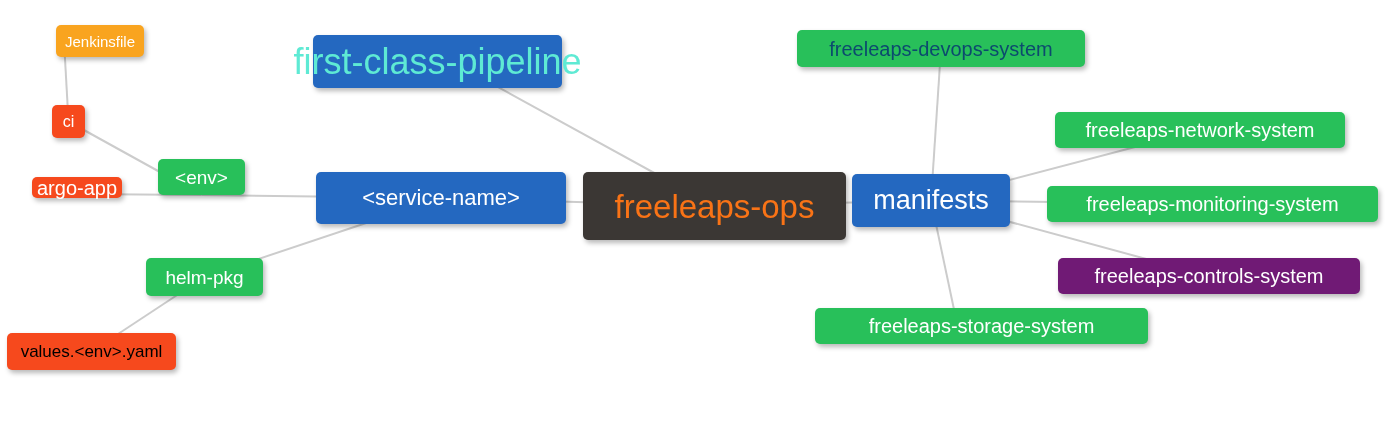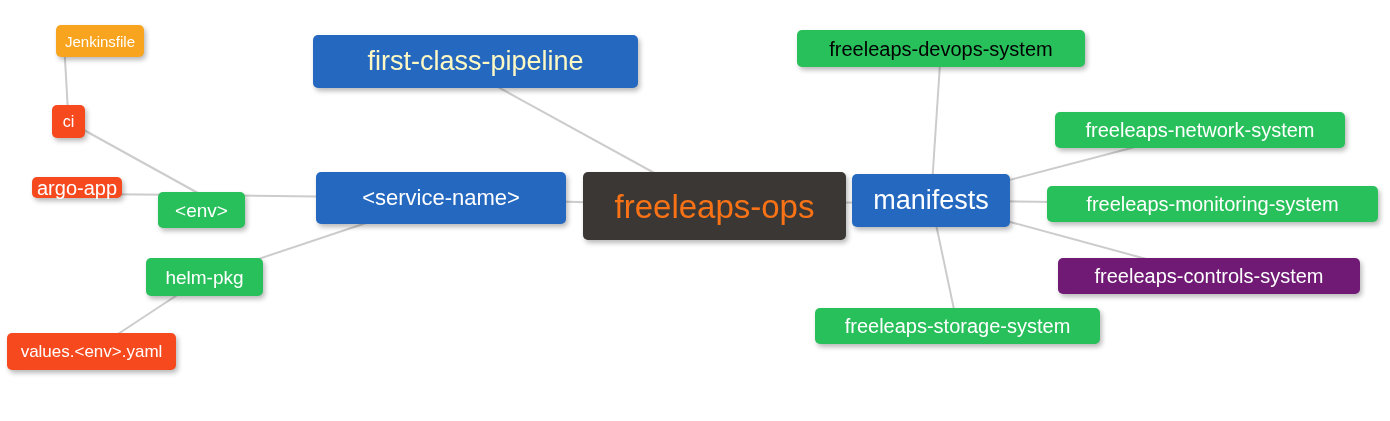--- a/index.html
+++ b/index.html
@@ -55,25 +55,25 @@
       <line x1="931" y1="200.5" x2="941" y2="48.5" stroke="#CCCCCC" stroke-width="2"></line>
       <line x1="931" y1="200.5" x2="1200" y2="130" stroke="#CCCCCC" stroke-width="2"></line>
       <line x1="931" y1="200.5" x2="1212.5" y2="204" stroke="#CCCCCC" stroke-width="2"></line>
       <line x1="931" y1="200.5" x2="1209" y2="276" stroke="#CCCCCC" stroke-width="2"></line>
       <line x1="931" y1="200.5" x2="957.5" y2="326" stroke="#CCCCCC" stroke-width="2"></line>
     </svg>
 
   <div class="node" style="left: 20px; top: 25px; width: 88px; height: 32px; font-size: 15px; background: rgb(249, 164, 31); color: rgb(255, 255, 255); margin-left: 36px;">Jenkinsfile</div>
   <div class="node" style="left: 52px; top: 105px; width: 33px; height: 33px; font-size: 16px; background: rgb(246, 73, 29); color: rgb(255, 255, 255);">ci</div>
   <div class="node" style="left: 32px; top: 177px; width: 90px; height: 21px; font-size: 20px; background: rgb(246, 73, 29); color: rgb(255, 255, 255);">argo-app</div>
-  <div class="node" style="left: 158px; top: 192px; width: 87px; height: 36px; font-size: 19px; background: rgb(40, 192, 90); color: rgb(255, 255, 255);">&lt;env&gt;</div>
+  <div class="node" style="left: 158px; top: 159px; width: 87px; height: 36px; font-size: 19px; background: rgb(40, 192, 90); color: rgb(255, 255, 255);">&lt;env&gt;</div>
   <div class="node" style="left: 146px; top: 258px; width: 117px; height: 38px; font-size: 19px; background: rgb(40, 192, 90); color: rgb(255, 255, 255);">helm-pkg</div>
-  <div class="node" style="left: 7px; top: 333px; width: 169px; height: 37px; font-size: 17px; background: rgb(246, 73, 29); color: #ffffff;">values.&lt;env&gt;.yaml</div>
-  <div class="node" style="left: 313px; top: 35px; width: 325px; height: 53px; font-size: 27px; background: rgb(36, 104, 192); color: #fef9c3;">first-class-pipeline</div>
+  <div class="node" style="left: 7px; top: 333px; width: 169px; height: 37px; font-size: 17px; background: rgb(246, 73, 29); color: #000000;">values.&lt;env&gt;.yaml</div>
+  <div class="node" style="left: 313px; top: 35px; width: 249px; height: 53px; font-size: 36px; background: rgb(36, 104, 192); color: #5eead4;">first-class-pipeline</div>
   <div class="node" style="left: 316px; top: 172px; width: 250px; height: 52px; font-size: 22px; background: rgb(36, 104, 192); color: rgb(255, 255, 255);">&lt;service-name&gt;</div>
   <div class="node" style="left: 583px; top: 172px; width: 263px; height: 68px; font-size: 33px; background: rgb(59, 55, 52); color: #f97316;">freeleaps-ops</div>
   <div class="node" style="left: 852px; top: 174px; width: 158px; height: 53px; font-size: 27px; background: rgb(36, 104, 192); color: rgb(255, 255, 255);">manifests</div>
-  <div class="node" style="left: 797px; top: 30px; width: 288px; height: 37px; font-size: 20px; background: rgb(40, 192, 90); color: #000000;">freeleaps-devops-system</div>
+  <div class="node" style="left: 797px; top: 30px; width: 288px; height: 37px; font-size: 20px; background: rgb(40, 192, 90); color: #0c4a6e;">freeleaps-devops-system</div>
   <div class="node" style="left: 1055px; top: 112px; width: 290px; height: 36px; font-size: 20px; background: rgb(40, 192, 90); color: rgb(255, 255, 255);">freeleaps-network-system</div>
   <div class="node" style="left: 1047px; top: 186px; width: 331px; height: 36px; font-size: 20px; background: rgb(40, 192, 90); color: rgb(255, 255, 255);">freeleaps-monitoring-system</div>
   <div class="node" style="left: 1058px; top: 258px; width: 302px; height: 36px; font-size: 20px; background: #701a75; color: rgb(255, 255, 255);">freeleaps-controls-system</div>
-  <div class="node" style="left: 815px; top: 308px; width: 285px; height: 36px; font-size: 20px; background: rgb(40, 192, 90); color: rgb(255, 255, 255);">freeleaps-storage-system</div>
+  <div class="node" style="left: 815px; top: 308px; width: 333px; height: 36px; font-size: 20px; background: rgb(40, 192, 90); color: rgb(255, 255, 255);">freeleaps-storage-system</div>
 </div>
 
 </body></html>

